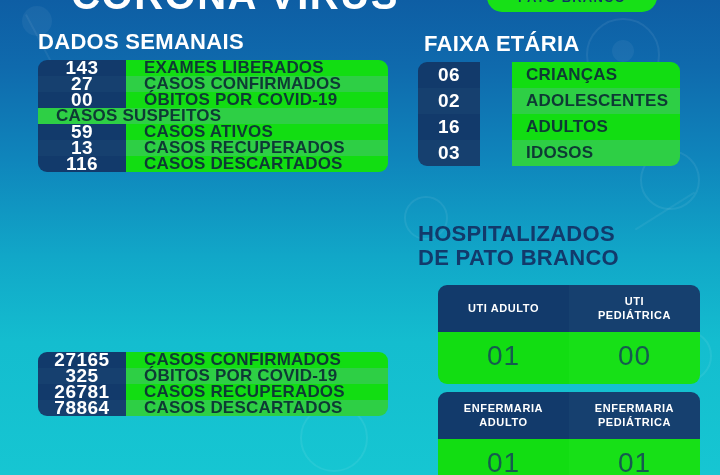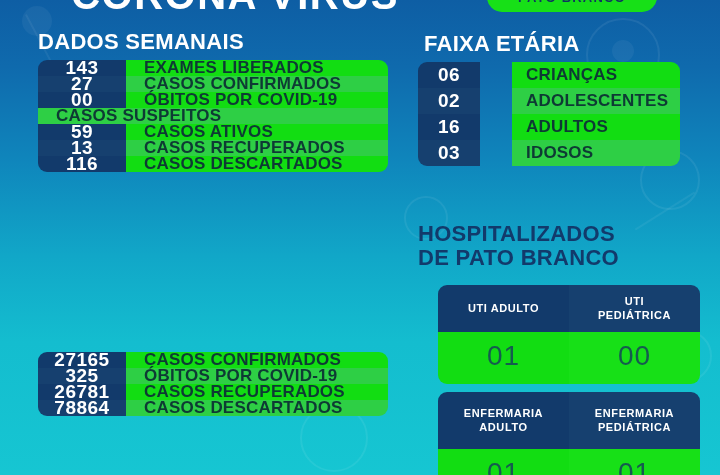--- a/index.html
+++ b/index.html
@@ -191,21 +191,21 @@
     font-size: 28px;
     font-weight: normal;
     text-align: center;
     padding: 8px 12px 12px;
     letter-spacing: 1px;
     box-sizing: border-box;
   }
   .hosp-val-cell + .hosp-val-cell { background: #17e017; }
 
   #hosp-uti .hosp-head-cell { height: 47px; }
-  #hosp-enf .hosp-head-cell { height: 57px; }
+  #hosp-enf .hosp-head-cell { height: 47px; }
 </style>
 </head>
 <body>
 
 <div id="stage">
 
   <div class="deco" style="left:586px;top:18px;width:70px;height:70px;"></div>
   <div class="deco filled" style="left:612px;top:40px;width:22px;height:22px;"></div>
   <div class="deco" style="left:640px;top:150px;width:56px;height:56px;"></div>
   <div class="deco" style="left:404px;top:196px;width:40px;height:40px;"></div>

